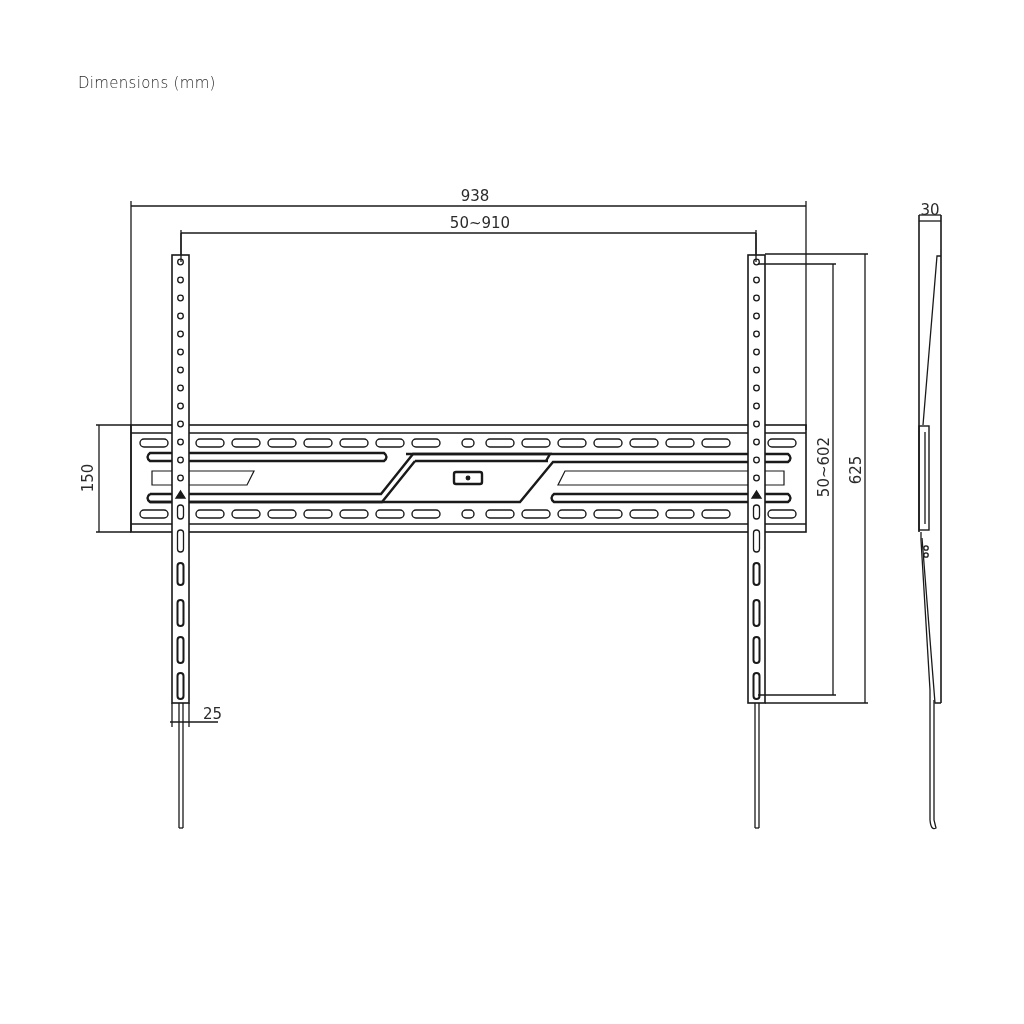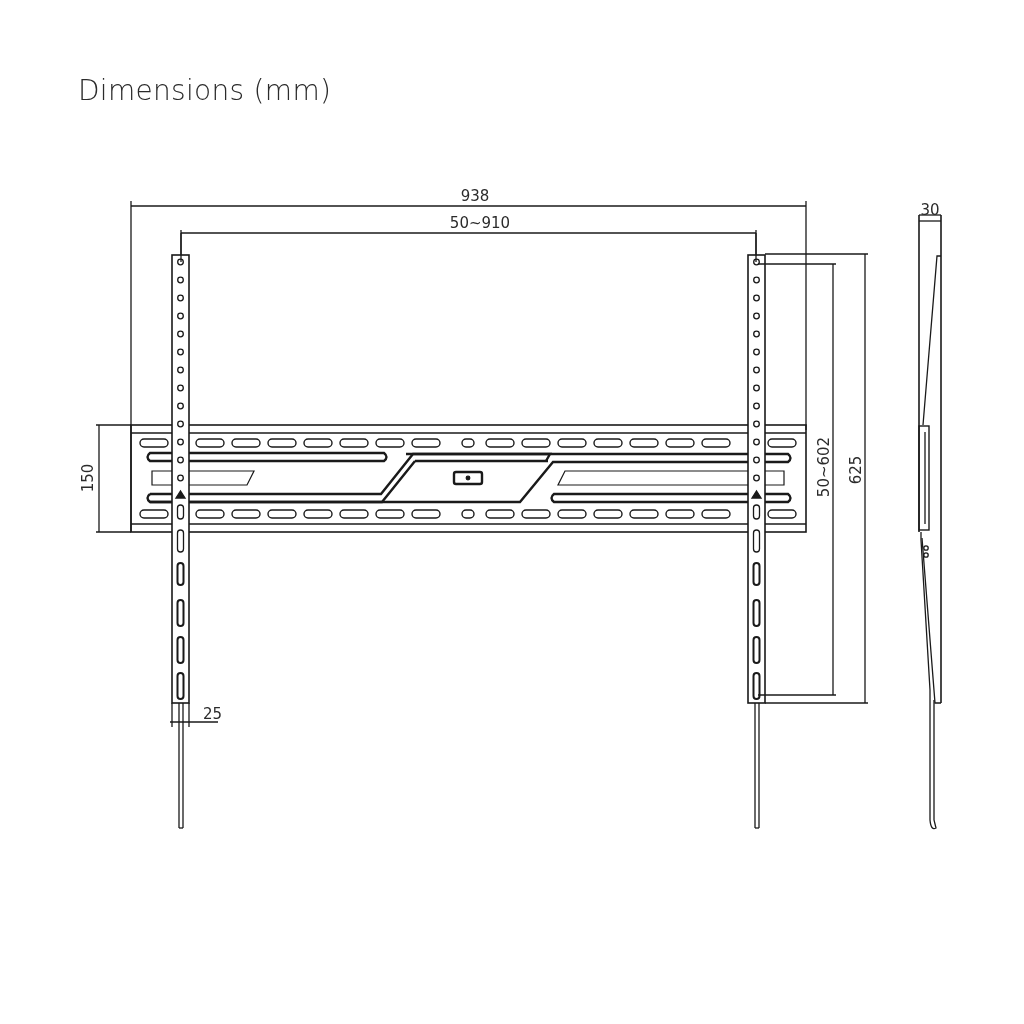--- a/index.html
+++ b/index.html
@@ -1,17 +1,17 @@
 <!DOCTYPE html>
 <html><head>
 <meta charset="utf-8">
 <style>
   html, body { margin:0; padding:0; background:#ffffff; }
   body { width:1024px; height:1024px; position:relative; overflow:hidden; font-family:"DejaVu Sans", sans-serif; }
-  .title { position:absolute; left:78px; top:74px; font-size:28px; color:#2b2b2b; letter-spacing:0.3px; font-weight:300; }
+  .title { position:absolute; left:78px; top:74px; font-size:15px; color:#2b2b2b; letter-spacing:0.3px; font-weight:300; }
   svg { position:absolute; left:0; top:0; }
   .dim-text { font-family:"DejaVu Sans", sans-serif; font-size:15px; fill:#2b2b2b; }
 </style>
 </head>
 <body>
 
 <div class="title">Dimensions (mm)</div>
 
 <svg width="1024" height="1024" viewBox="0 0 1024 1024">
   <g stroke="#1a1a1a" fill="none" stroke-width="1.3">

